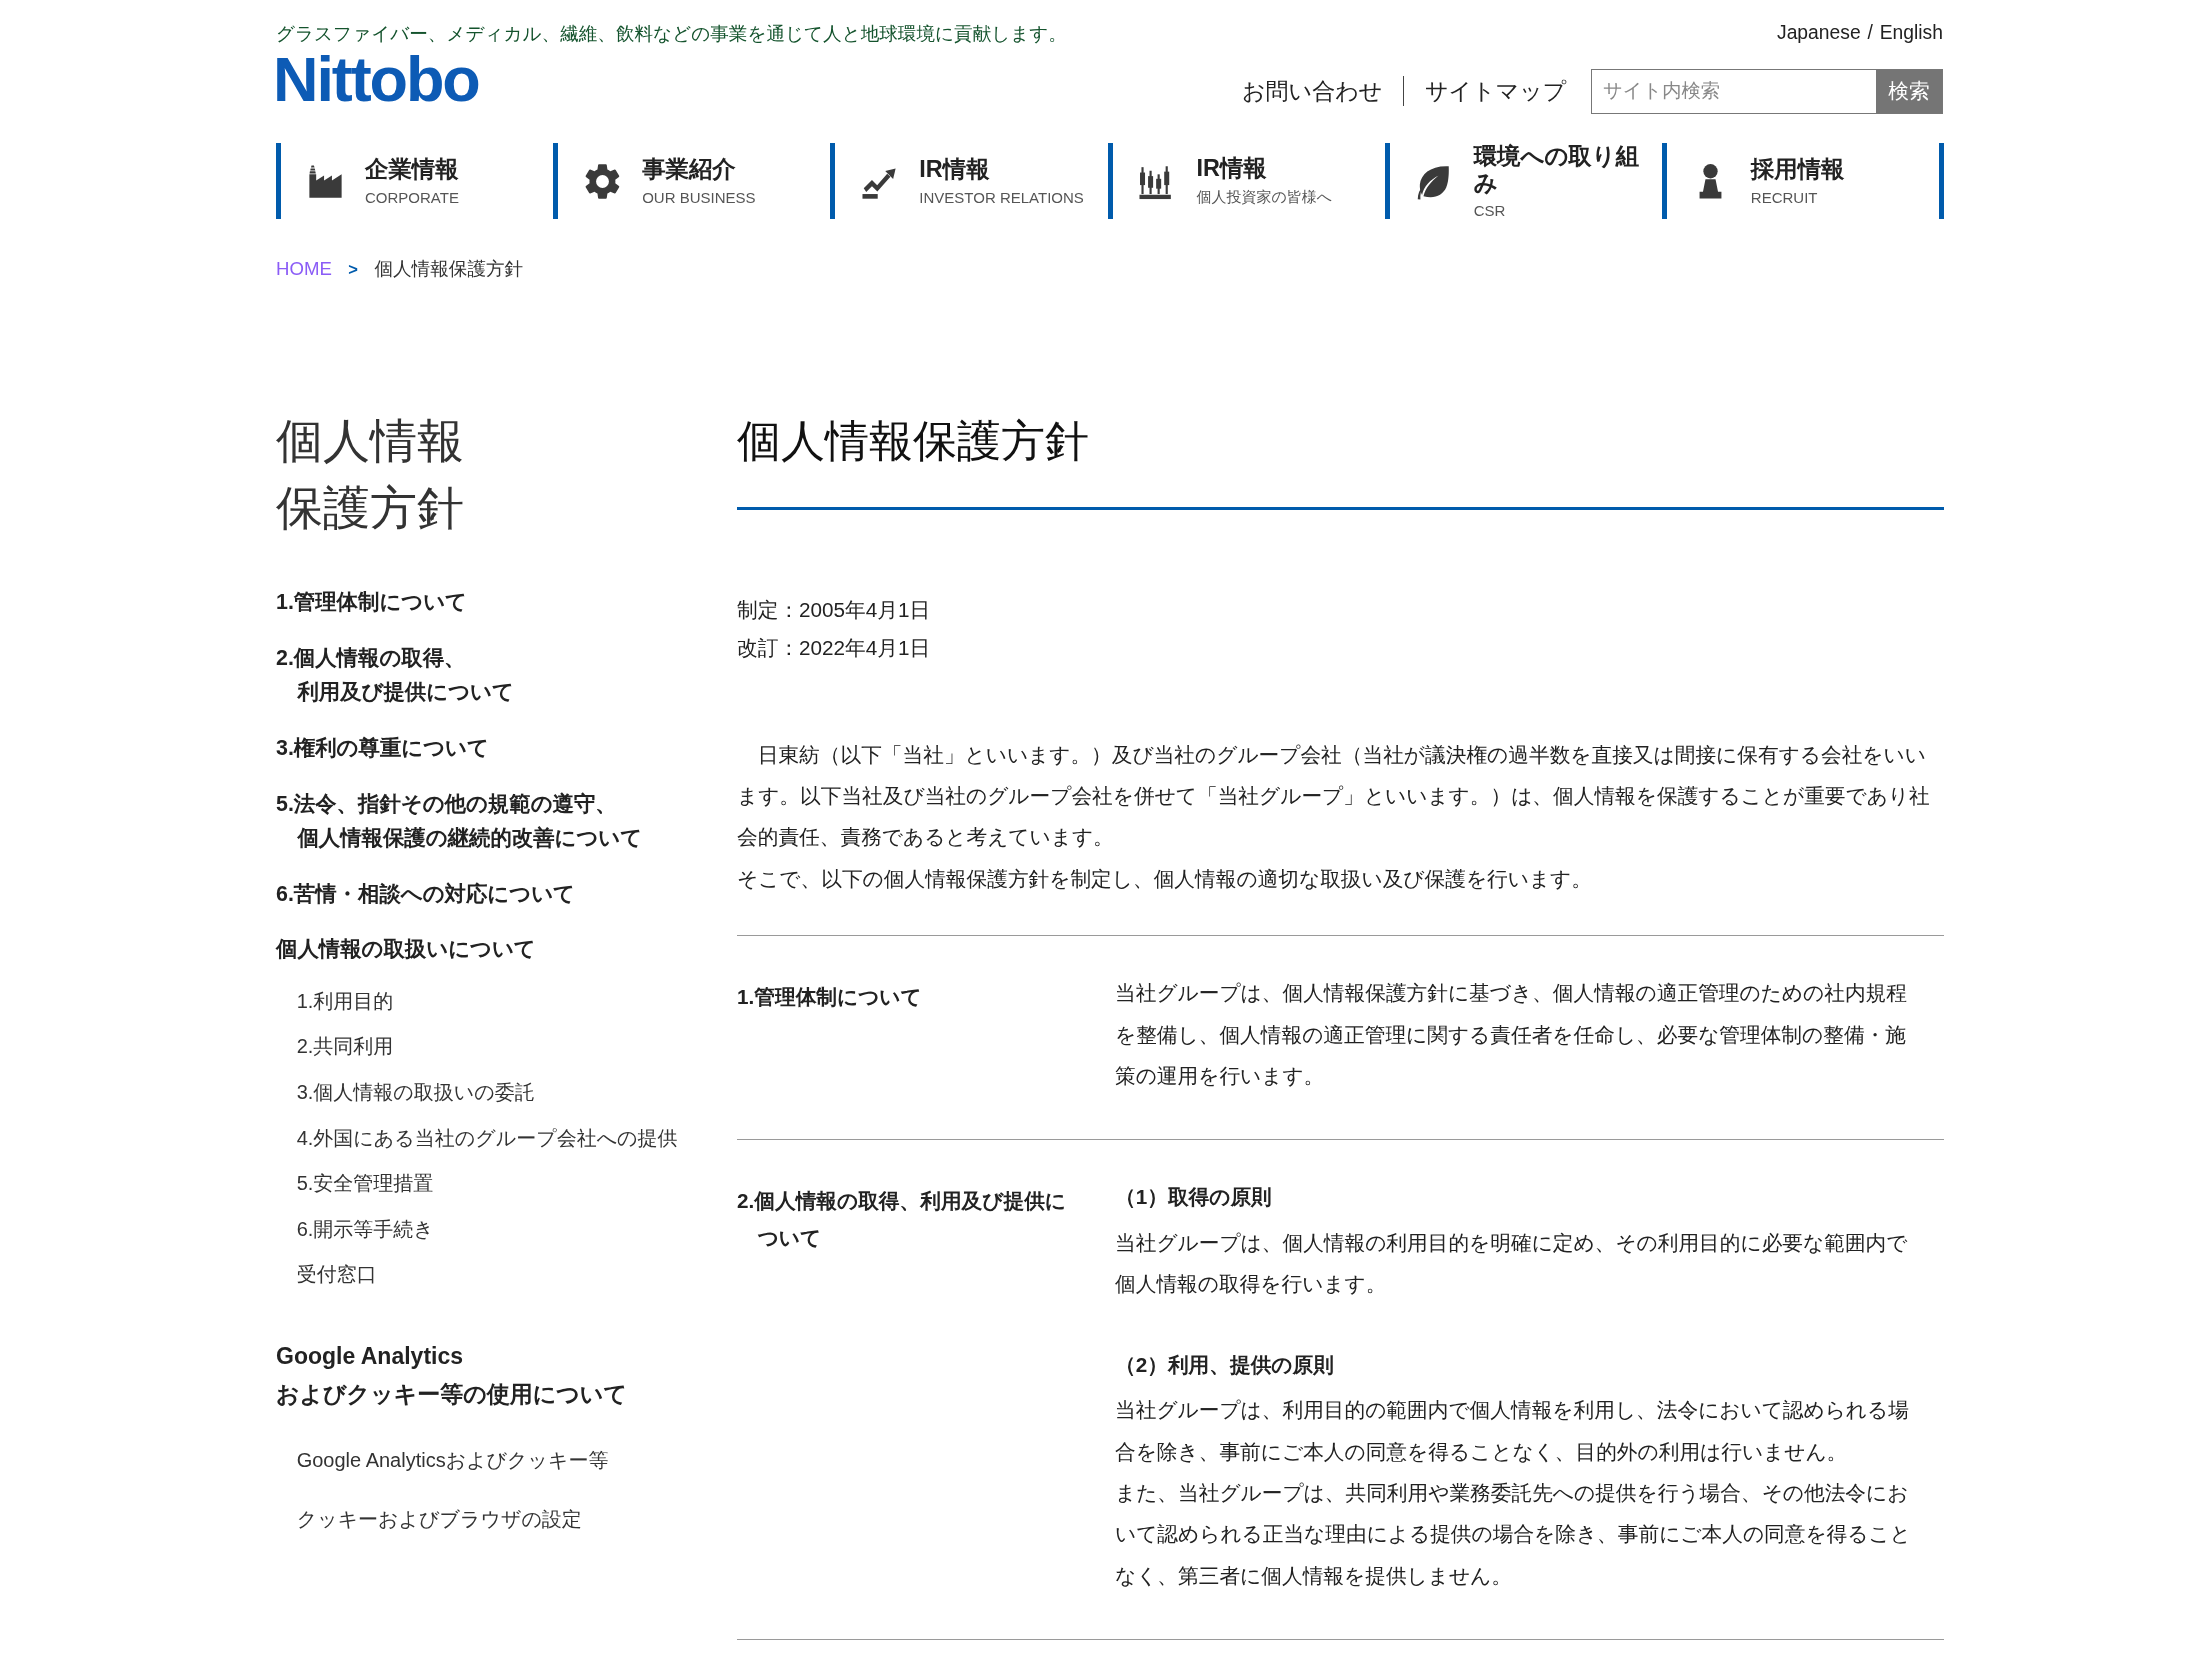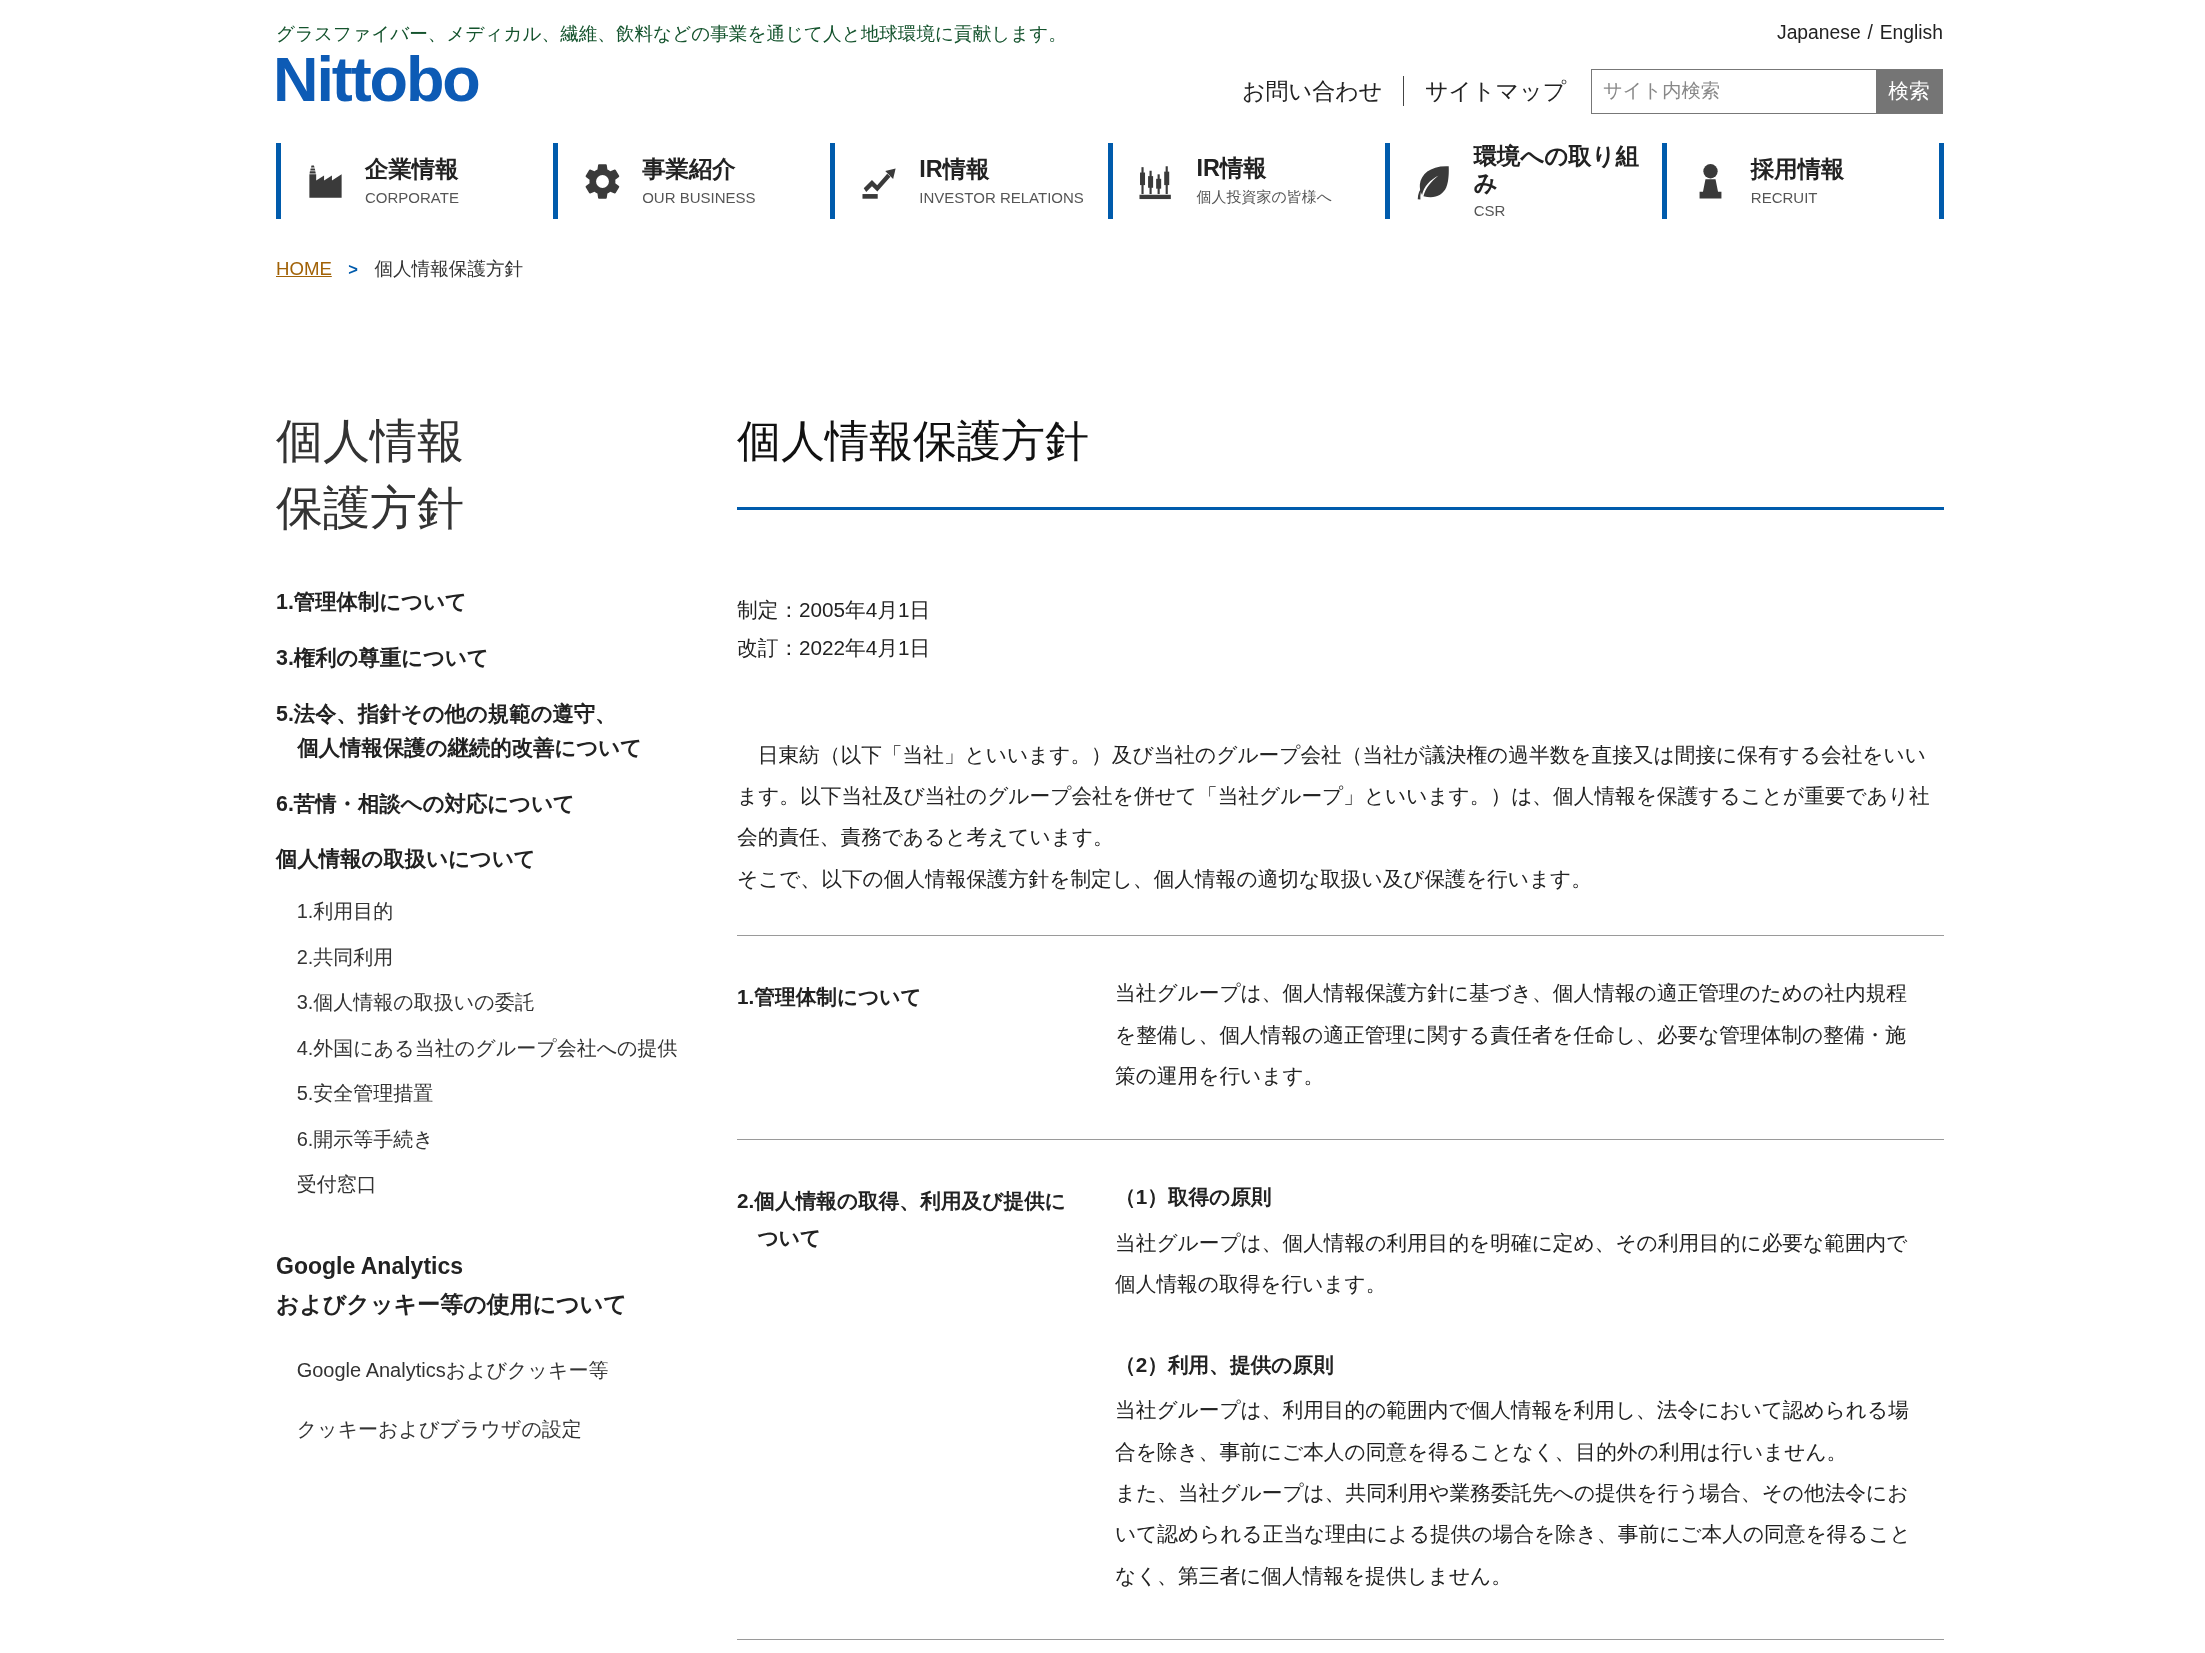--- a/index.html
+++ b/index.html
@@ -29,21 +29,21 @@
   .nav-item:last-child{border-right:5.5px solid #005bac;}
   .nav-icon{width:44px;height:44px;flex:none;display:flex;align-items:center;justify-content:center;}
   .nav-icon svg{width:43px;height:43px;fill:#3a3a3a;}
   .nav-text{display:flex;flex-direction:column;}
   .nav-title{font-size:23.4px;font-weight:bold;color:#222;line-height:1.15;}
   .nav-sub{font-size:15px;color:#555;margin-top:5.5px;}
 
   
   .breadcrumb{position:absolute;left:276px;top:256px;font-size:18.6px;color:#333;
         display:flex;align-items:center;gap:16.5px;}
-  .crumb-home{cursor:pointer;color:#a16207;text-decoration:underline;}
+  .crumb-home{cursor:pointer;color:#8b5cf6;}
   .crumb-sep{color:#005bac;font-weight:bold;font-size:16.5px;}
 
   
   .sidebar{position:absolute;left:276px;top:408px;width:434px;}
   .sb-title{font-family:"Liberation Serif","DejaVu Serif",serif;font-weight:normal;
         font-size:47px;color:#333;line-height:1.42;margin:0;}
   .sb-list{margin-top:44px;}
   .sb-item{font-size:21.4px;font-weight:bold;color:#222;line-height:1.6;margin-bottom:21.4px;
         white-space:pre-line;cursor:pointer;}
   .sb-sublist{margin-left:20.7px;}
@@ -177,20 +177,22 @@
     <span class="crumb-home">HOME</span>
     <span class="crumb-sep">&gt;</span>
     <span>個人情報保護方針</span>
   </div>
 
   <aside class="sidebar">
     <h2 class="sb-title" style="white-space:pre-line;">個人情報
 保護方針</h2>
     <div class="sb-list">
       <div class="sb-item">1.管理体制について</div>
+      <div class="sb-item">2.個人情報の取得、
+　利用及び提供について</div>
       <div class="sb-item">3.権利の尊重について</div>
       <div class="sb-item">5.法令、指針その他の規範の遵守、
 　個人情報保護の継続的改善について</div>
       <div class="sb-item">6.苦情・相談への対応について</div>
       <div class="sb-item">個人情報の取扱いについて</div>
     </div>
     <div class="sb-sublist">
       <div class="sb-subitem">1.利用目的</div>
       <div class="sb-subitem">2.共同利用</div>
       <div class="sb-subitem">3.個人情報の取扱いの委託</div>

